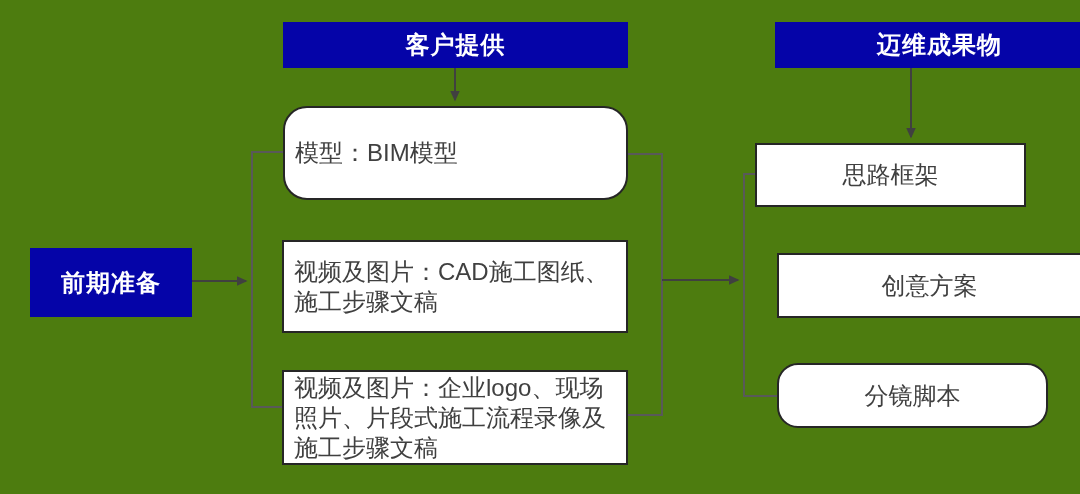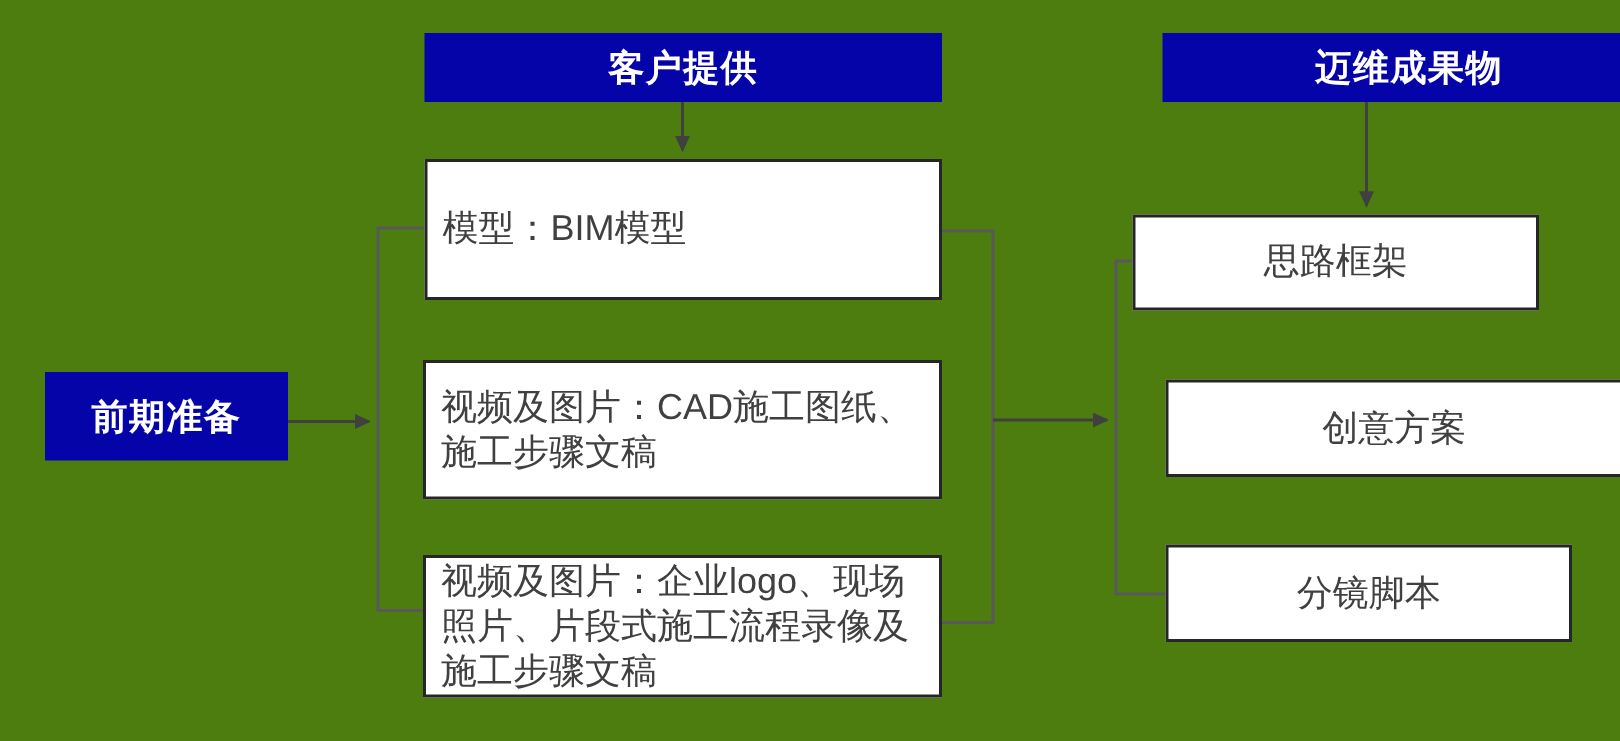--- a/index.html
+++ b/index.html
@@ -27,43 +27,43 @@
     color: #ffffff;
     font-size: 24px;
     font-weight: bold;
     display: flex;
     align-items: center;
     justify-content: center;
     letter-spacing: 1px;
   }
   #header-customer   { left: 283px; top: 22px; width: 345px; height: 46px; }
   #header-deliverables { left: 775px; top: 22px; width: 329px; height: 46px; }
-  #prep-box          { left: 30px;  top: 248px; width: 162px; height: 59px; }
+  #prep-box          { left: 30px;  top: 248px; width: 162px; height: 69px; }
 
   .item-box {
     position: absolute;
     background: #ffffff;
     border: 2px solid #262626;
     color: #404040;
     font-size: 24px;
     line-height: 30px;
     display: flex;
     align-items: center;
     white-space: pre-line;
   }
   .item-box.left-text { justify-content: flex-start; padding: 4px 8px 4px 10px; text-align: left; }
   .item-box.center-text { justify-content: center; text-align: center; }
 
-  #customer-item-0 { left: 283px; top: 106px; width: 345px; height: 94px; }
+  #customer-item-0 { left: 283px; top: 106px; width: 345px; height: 94px; border-radius: 24px; }
   #customer-item-1 { left: 282px; top: 240px; width: 346px; height: 93px; }
   #customer-item-2 { left: 282px; top: 370px; width: 346px; height: 95px; }
 
   #deliverable-item-0 { left: 755px; top: 143px; width: 271px; height: 64px; }
   #deliverable-item-1 { left: 777px; top: 253px; width: 305px; height: 65px; }
-  #deliverable-item-2 { left: 777px; top: 363px; width: 271px; height: 65px; }
+  #deliverable-item-2 { left: 777px; top: 363px; width: 271px; height: 65px; border-radius: 21px; }
 </style>
 </head>
 <body>
 
 <div class="canvas">
 
   <svg class="connector-layer" viewBox="0 0 1080 494" xmlns="http://www.w3.org/2000/svg">
     <defs>
       <marker id="arrowhead" markerWidth="11" markerHeight="10" refX="9.5" refY="5" orient="auto" markerUnits="userSpaceOnUse">
         <polygon points="0,0 11,5 0,10" fill="#404040"></polygon>

